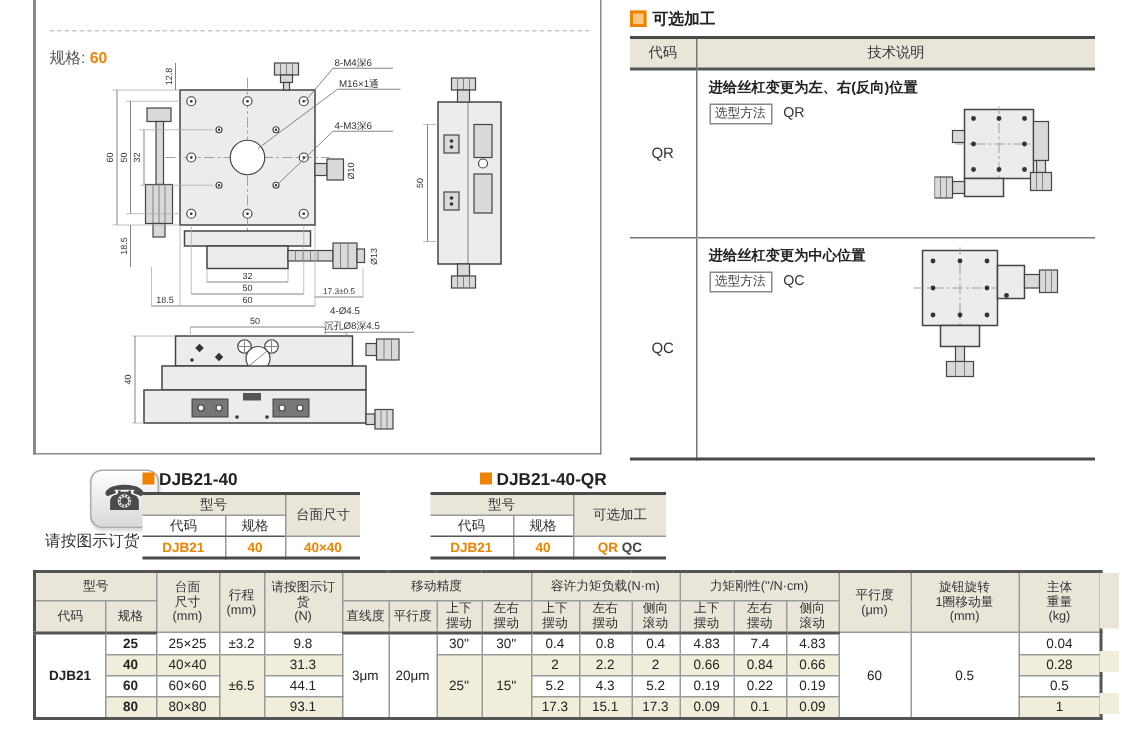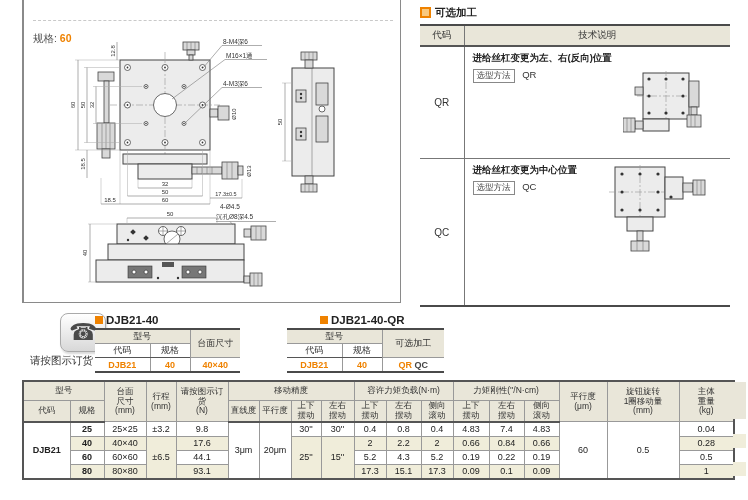--- a/index.html
+++ b/index.html
@@ -505,21 +505,21 @@
         <td>7.4</td>
         <td>4.83</td>
         <td rowspan="4">60</td>
         <td rowspan="4">0.5</td>
         <td>0.04</td>
       </tr>
       <tr>
         <td class="org">40</td>
         <td>40×40</td>
         <td rowspan="3">±6.5</td>
-        <td>17.6</td>
+        <td>31.3</td>
         <td rowspan="3">25''</td>
         <td rowspan="3">15''</td>
         <td>2</td>
         <td>2.2</td>
         <td>2</td>
         <td>0.66</td>
         <td>0.84</td>
         <td>0.66</td>
         <td>0.28</td>
       </tr>

